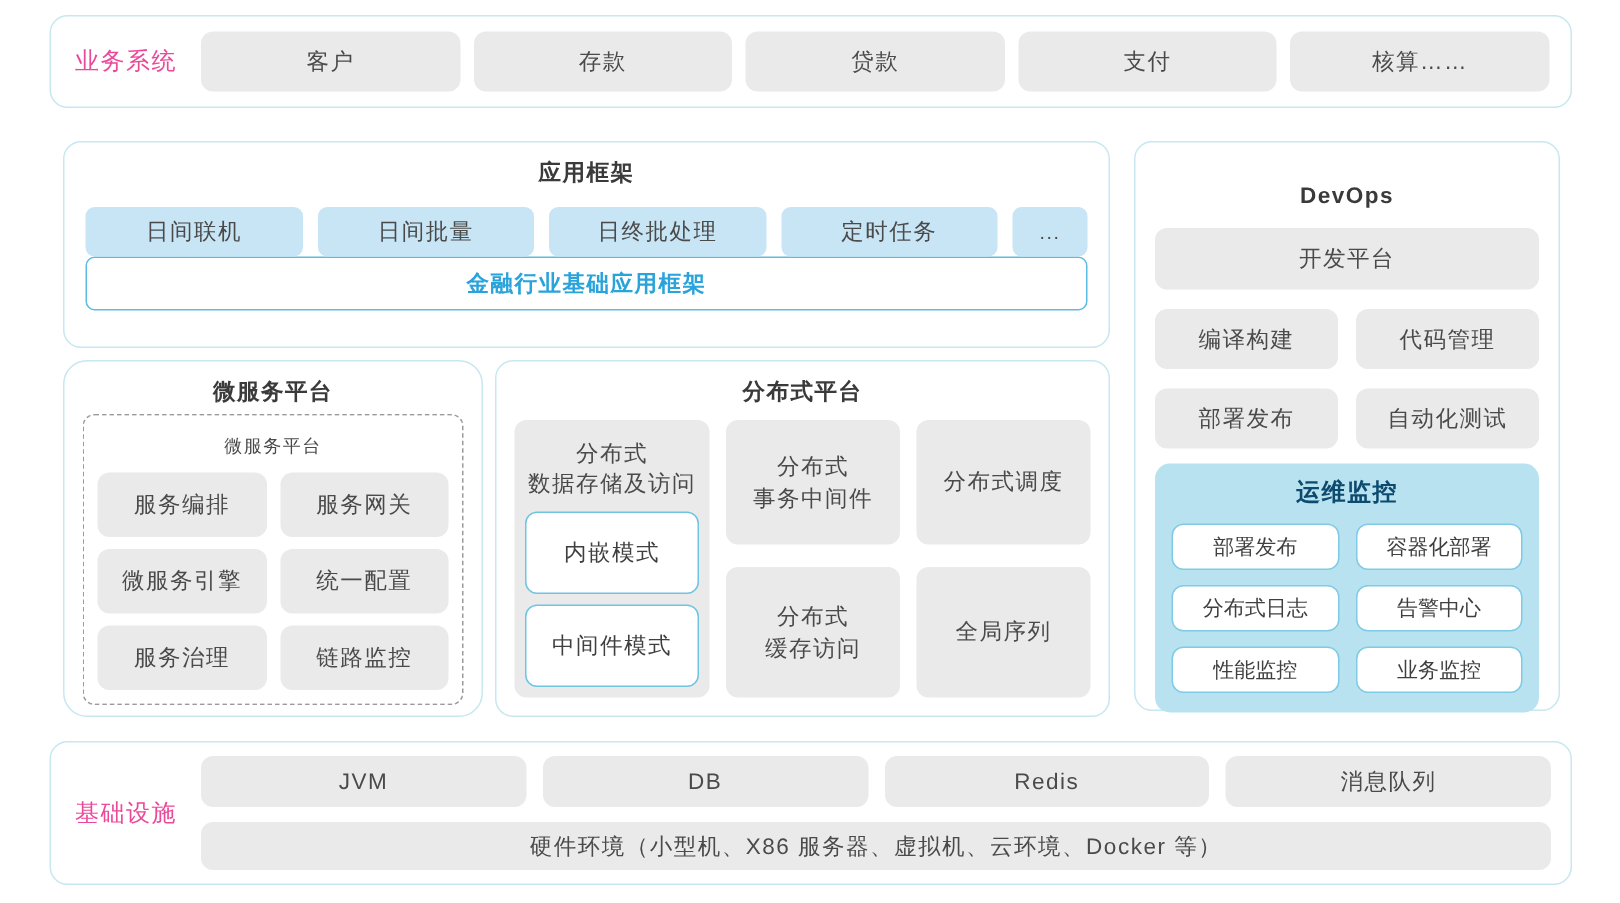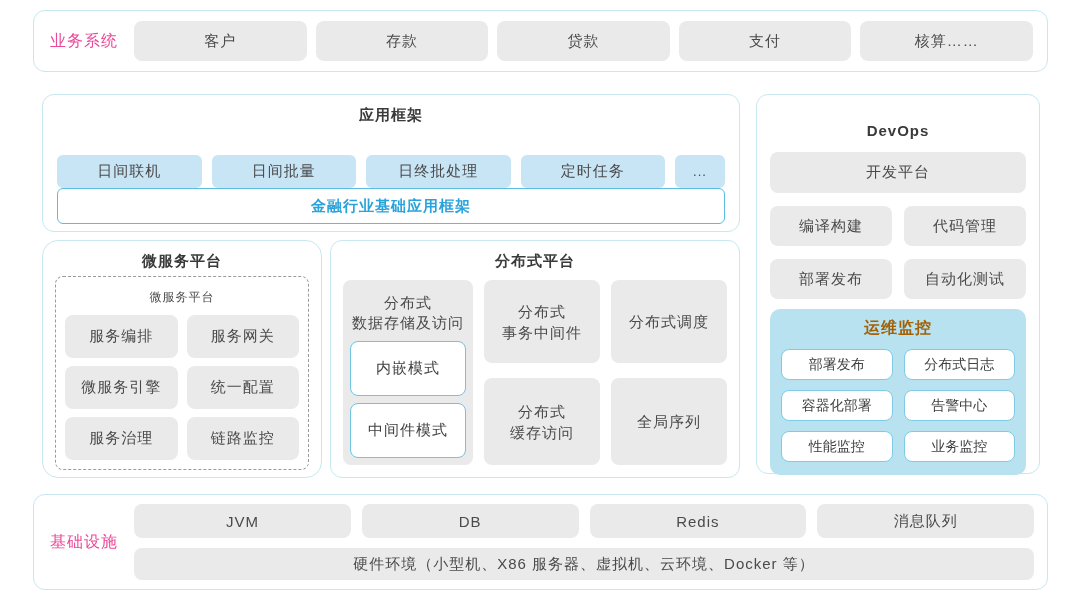--- a/index.html
+++ b/index.html
@@ -18,35 +18,35 @@
     font-size:15px; color:#4a4a4a; letter-spacing:1px; }
 
   
   .top-panel { left:33px; top:10px; width:1015px; height:62px;
     display:flex; align-items:center; padding-right:14px; }
   .top-panel .pill-row { flex:1; display:flex; gap:9px; }
   .top-panel .pill { flex:1; height:40px; }
 
   
   .af-panel { left:42px; top:94px; width:698px; height:138px; padding:0 14px; }
-  .af-row { display:flex; gap:10px; margin-top:30px; }
+  .af-row { display:flex; gap:10px; margin-top:13px; }
   .af-row .pill { flex:1; height:33px; background:var(--color-blue-pill,#c8e5f6); border-radius:6px; }
   .af-row .pill.small { flex:0 0 50px; font-size:13px; }
   .base-framework { margin-top:0; height:36px; border:1px solid #5cbbe0; border-radius:6px;
     display:flex; align-items:center; justify-content:center;
     color:var(--color-accent-blue,#2aa3db); font-weight:600; font-size:15px; letter-spacing:1px; }
 
   
   .devops-panel { left:756px; top:94px; width:284px; height:380px; padding:16px 13px; }
   .devops-panel .pill.wide { margin-top:13px; height:41px; }
   .devops-panel .two-col { display:flex; gap:12px; margin-top:13px; }
   .devops-panel .two-col .pill { flex:1; height:40px; }
   .monitor { margin-top:10px; background:var(--color-monitor-bg,#b9e2f1); border-radius:10px;
     padding:9px 11px 12px; height:166px; }
-  .monitor-title { text-align:center; font-size:16px; font-weight:600; color:#a16207; letter-spacing:1px; }
+  .monitor-title { text-align:center; font-size:16px; font-weight:600; color:#0c4a6e; letter-spacing:1px; }
   .monitor-grid { display:grid; grid-template-columns:1fr 1fr; gap:10px 11px; margin-top:10px; }
   .monitor-pill { height:31px; background:#fff; border:1px solid #7fcbe5; border-radius:8px;
     display:flex; align-items:center; justify-content:center; font-size:14px; color:#3f3f3f; }
 
   
   .ms-panel { left:42px; top:240px; width:280px; height:238px; padding:0 12px;border-radius:16px; }
   .dashed-box { margin-top:5px; border:1px dashed #9b9b9b; border-radius:8px; height:194px; padding:6px 9px; }
   .dashed-title { text-align:center; font-size:12px; color:#4a4a4a; margin-top:6px; letter-spacing:1px; }
   .ms-grid { display:grid; grid-template-columns:1fr 1fr; gap:8px 9px; margin-top:9px; }
   .ms-grid .pill { height:43px; }
@@ -112,22 +112,22 @@
       <div class="pill">代码管理</div>
     </div>
     <div class="two-col">
       <div class="pill">部署发布</div>
       <div class="pill">自动化测试</div>
     </div>
     <div class="monitor">
       <div class="monitor-title">运维监控</div>
       <div class="monitor-grid">
         <div class="monitor-pill">部署发布</div>
+        <div class="monitor-pill">容器化部署</div>
         <div class="monitor-pill">分布式日志</div>
-        <div class="monitor-pill">容器化部署</div>
         <div class="monitor-pill">告警中心</div>
         <div class="monitor-pill">性能监控</div>
         <div class="monitor-pill">业务监控</div>
       </div>
     </div>
   </section>
 
   <section class="panel ms-panel">
     <div class="panel-title">微服务平台</div>
     <div class="dashed-box">

